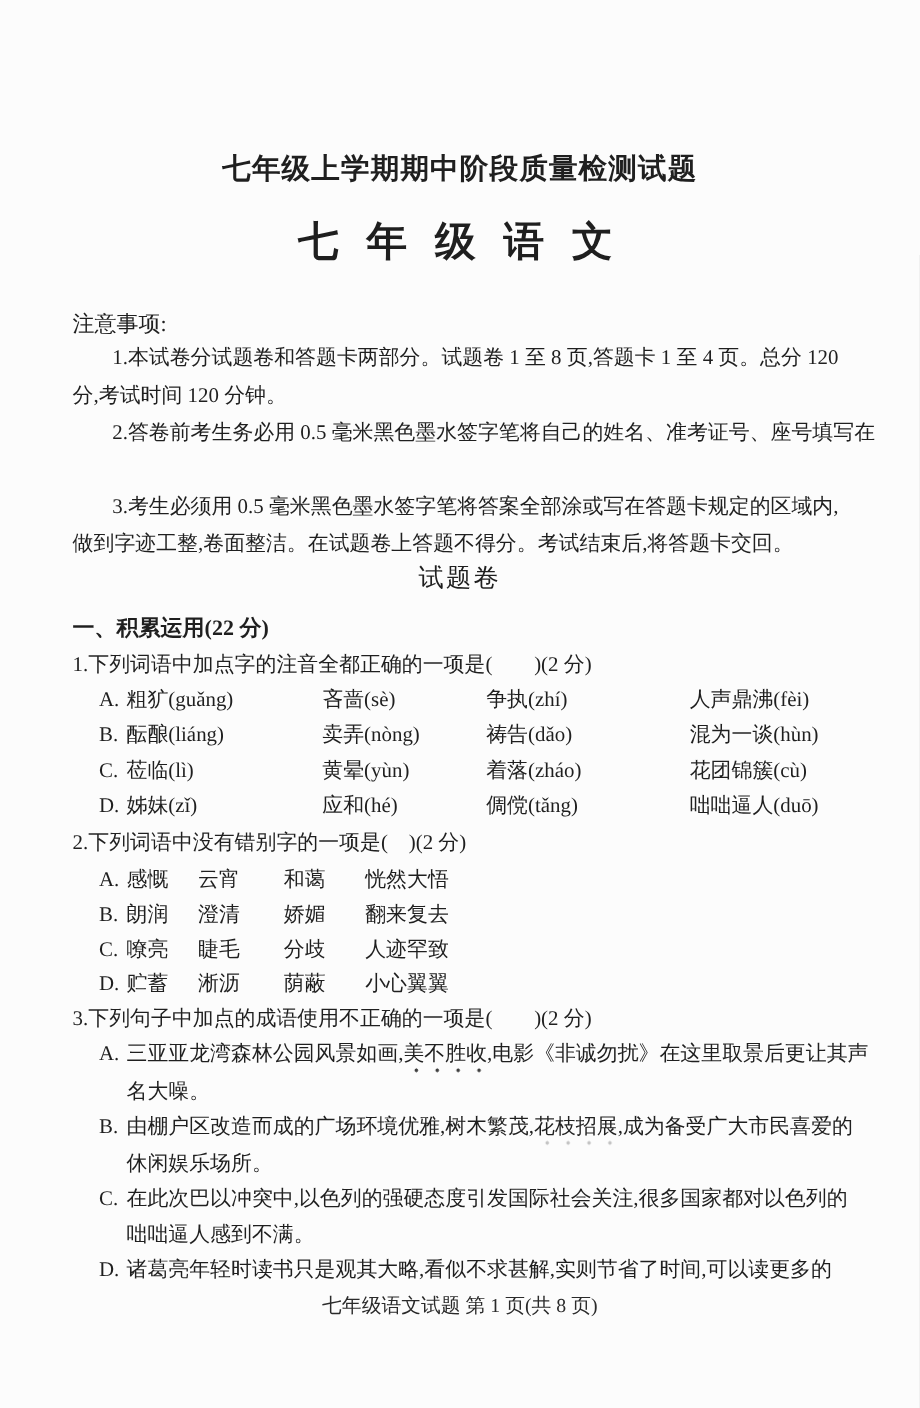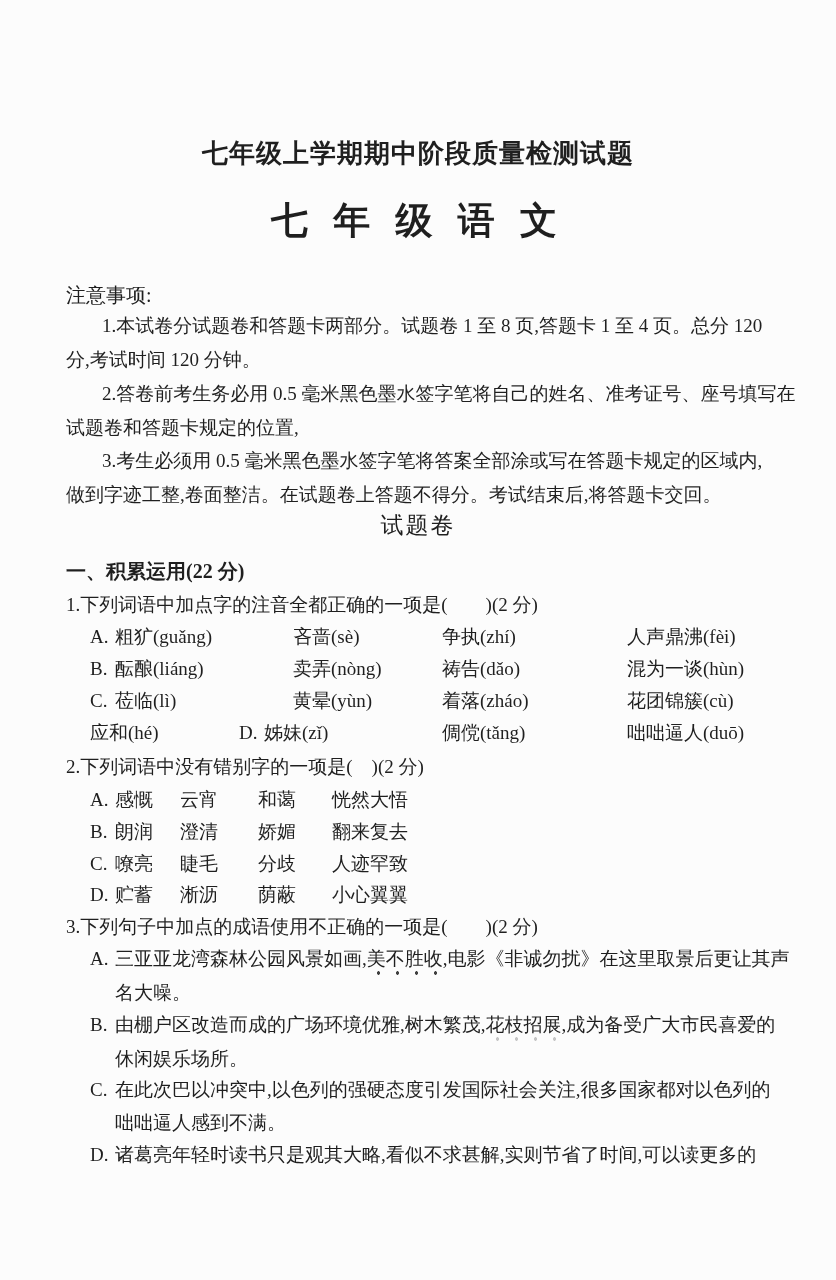--- a/index.html
+++ b/index.html
@@ -45,21 +45,20 @@
 <div class="page">
 
   <div class="abs center t1" style="top:134px">七年级上学期期中阶段质量检测试题</div>
   <div class="abs center t2" style="top:192px">七 年 级 语 文</div>
 
   <div class="abs bold" style="top:280px;left:66px;font-size:20px">注意事项:</div>
 
   <div class="abs" style="top:311px;left:102px">1.本试卷分试题卷和答题卡两部分。试题卷 1 至 8 页,答题卡 1 至 4 页。总分 120</div>
   <div class="abs" style="top:345px;left:66px">分,考试时间 120 分钟。</div>
   <div class="abs" style="top:379px;left:102px">2.答卷前考生务必用 0.5 毫米黑色墨水签字笔将自己的姓名、准考证号、座号填写在</div>
-  <div class="abs" style="top:413px;left:66px">试题卷和答题卡规定的位置,</div>
   <div class="abs" style="top:446px;left:102px">3.考生必须用 0.5 毫米黑色墨水签字笔将答案全部涂或写在答题卡规定的区域内,</div>
   <div class="abs" style="top:480px;left:66px">做到字迹工整,卷面整洁。在试题卷上答题不得分。考试结束后,将答题卡交回。</div>
 
   <div class="abs center h-paper" style="top:508px">试题卷</div>
 
   <div class="abs h-sec" style="top:556px;left:66px">一、积累运用(22 分)</div>
 
   <div class="abs" style="top:590px;left:66px">1.下列词语中加点字的注音全都正确的一项是(　　)(2 分)</div>
 
   <div class="abs wrow q1" style="top:622px;left:90px;width:700px">
@@ -74,22 +73,22 @@
     <span class="c c2">祷告(dǎo)</span>
     <span class="c">混为一谈(hùn)</span>
   </div>
   <div class="abs wrow q1" style="top:686px;left:90px;width:700px">
     <span class="c c0"><span class="lbl">C.</span><span>莅临(lì)</span></span>
     <span class="c c1">黄晕(yùn)</span>
     <span class="c c2">着落(zháo)</span>
     <span class="c">花团锦簇(cù)</span>
   </div>
   <div class="abs wrow q1" style="top:718px;left:90px;width:700px">
+    <span class="c c0"><span class="lbl">D.</span><span>姊妹(zǐ)</span></span>
     <span class="c c1">应和(hé)</span>
-    <span class="c c0"><span class="lbl">D.</span><span>姊妹(zǐ)</span></span>
     <span class="c c2">倜傥(tǎng)</span>
     <span class="c">咄咄逼人(duō)</span>
   </div>
 
   <div class="abs" style="top:752px;left:66px">2.下列词语中没有错别字的一项是(　)(2 分)</div>
 
   <div class="abs wrow q2" style="top:785px;left:90px;width:700px">
     <span class="c c0"><span class="lbl">A.</span><span>感慨</span></span>
     <span class="c c1">云宵</span>
     <span class="c c2">和蔼</span>
@@ -128,14 +127,15 @@
 
   <div class="abs" style="top:1075px;left:90px">
     <span class="lbl">C.</span><span>在此次巴以冲突中,以色列的强硬态度引发国际社会关注,很多国家都对以色列的</span>
   </div>
   <div class="abs" style="top:1108px;left:115px">咄咄逼人感到不满。</div>
 
   <div class="abs" style="top:1140px;left:90px">
     <span class="lbl">D.</span><span>诸葛亮年轻时读书只是观其大略,看似不求甚解,实则节省了时间,可以读更多的</span>
   </div>
 
+  <div class="abs center footer" style="top:1174px">七年级语文试题 第 1 页(共 8 页)</div>
 
 </div>
 
 </body></html>

